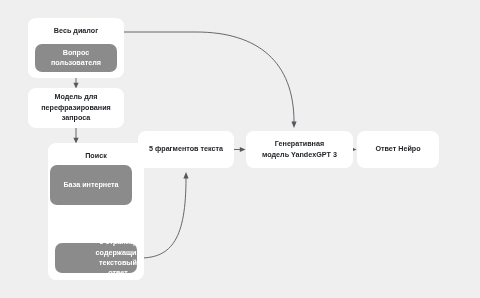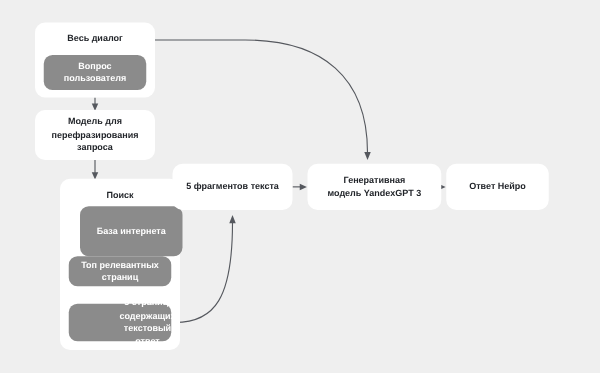--- a/index.html
+++ b/index.html
@@ -137,23 +137,21 @@
   </div>
 
   <div class="node" style="left:28px; top:18px; width:96px; height:60px;">
     <div class="node-title group-title">Весь диалог</div>
     <div class="subnode" style="left:7px; top:26px; width:82px; height:28px;">Вопрос
 пользователя</div>
   </div>
 
   <div class="node" style="left:28px; top:143px; width:96px; height:137px;margin-left:20px;">
     <div class="node-title group-title">Поиск</div>
-    <div class="subnode" style="left:16px; top:22px; width:82px; height:40px;">База интернета</div>
-    <div class="subnode" style="left:7px; top:62px; width:82px; height:24px;">Топ релевантных
-страниц</div>
+    <div class="subnode" style="left:2px; top:22px; width:82px; height:40px;">База интернета</div>
     <div class="subnode" style="left:7px; top:100px; width:82px; height:30px;padding-left:48px;">5 страниц,
 содержащих
 текстовый ответ</div>
   </div>
 
   <div class="node center" style="left:138px; top:131px; width:96px; height:37px;">
     <div class="node-title">5 фрагментов текста</div>
   </div>
 
   <div class="node center" style="left:246px; top:131px; width:107px; height:37px;">

